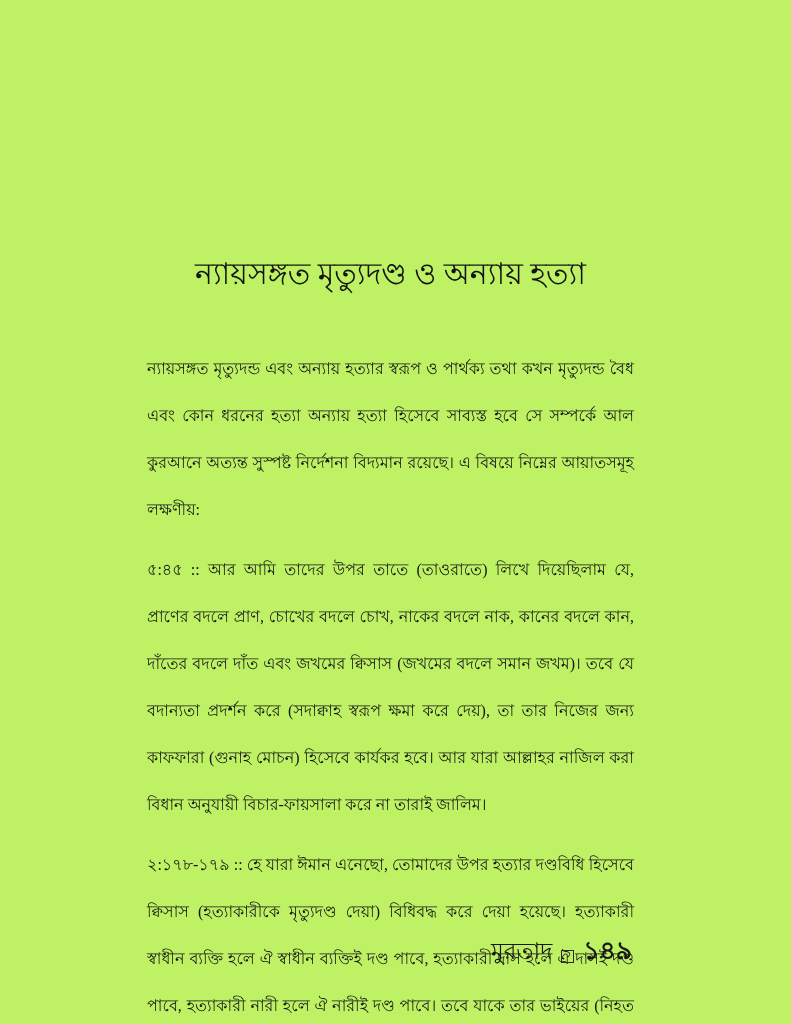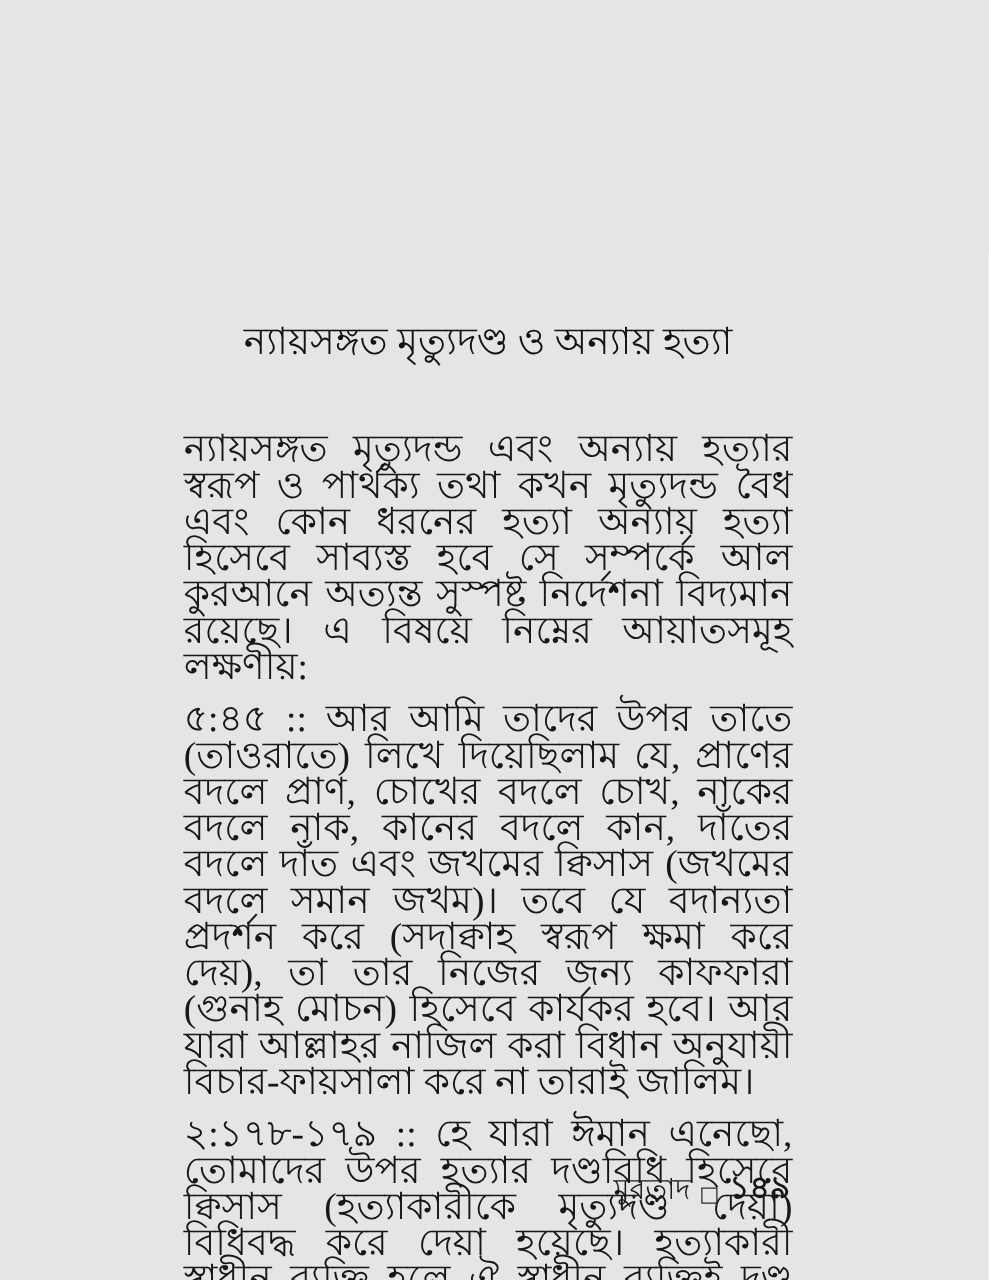--- a/index.html
+++ b/index.html
@@ -4,43 +4,43 @@
 <style>
   html, body {
     margin: 0;
     padding: 0;
     background: #ffffff;
   }
   .page {
     position: relative;
     width: 791px;
     height: 1024px;
-    background: #e5e5e5;
+    background: #bef264;
     overflow: hidden;
     font-family: "Liberation Serif", "DejaVu Serif", serif;
     color: #171717;
   }
   .content {
     position: absolute;
     left: 147px;
     top: 254px;
     width: 487px;
   }
   .title {
     font-size: 30px;
     font-weight: normal;
     text-align: center;
     margin: 0 0 50px 0;
     line-height: 1.35;
     white-space: nowrap;
     color: #121212;
   }
   .body-text p {
-    font-size: 30px;
-    line-height: 29px;
+    font-size: 16px;
+    line-height: 47px;
     text-align: justify;
     text-justify: inter-word;
     margin: 0 0 13px 0;
   }
   .body-text p:last-child {
     margin-bottom: 0;
   }
   .footer {
     position: absolute;
     top: 938px;

